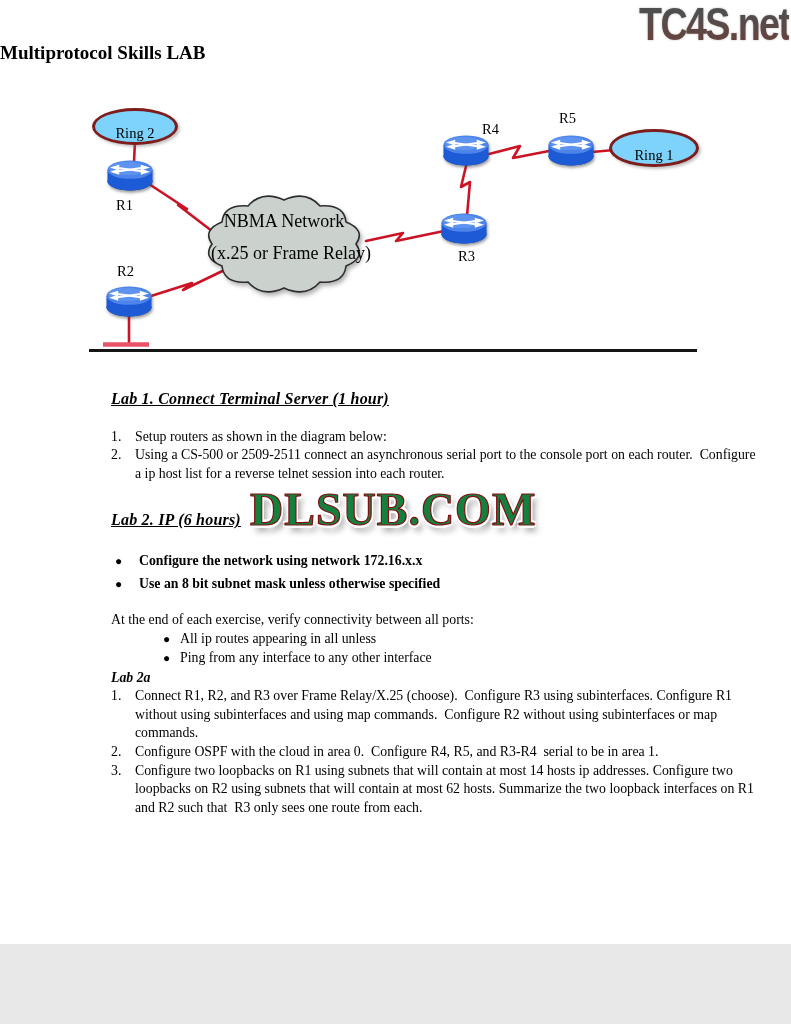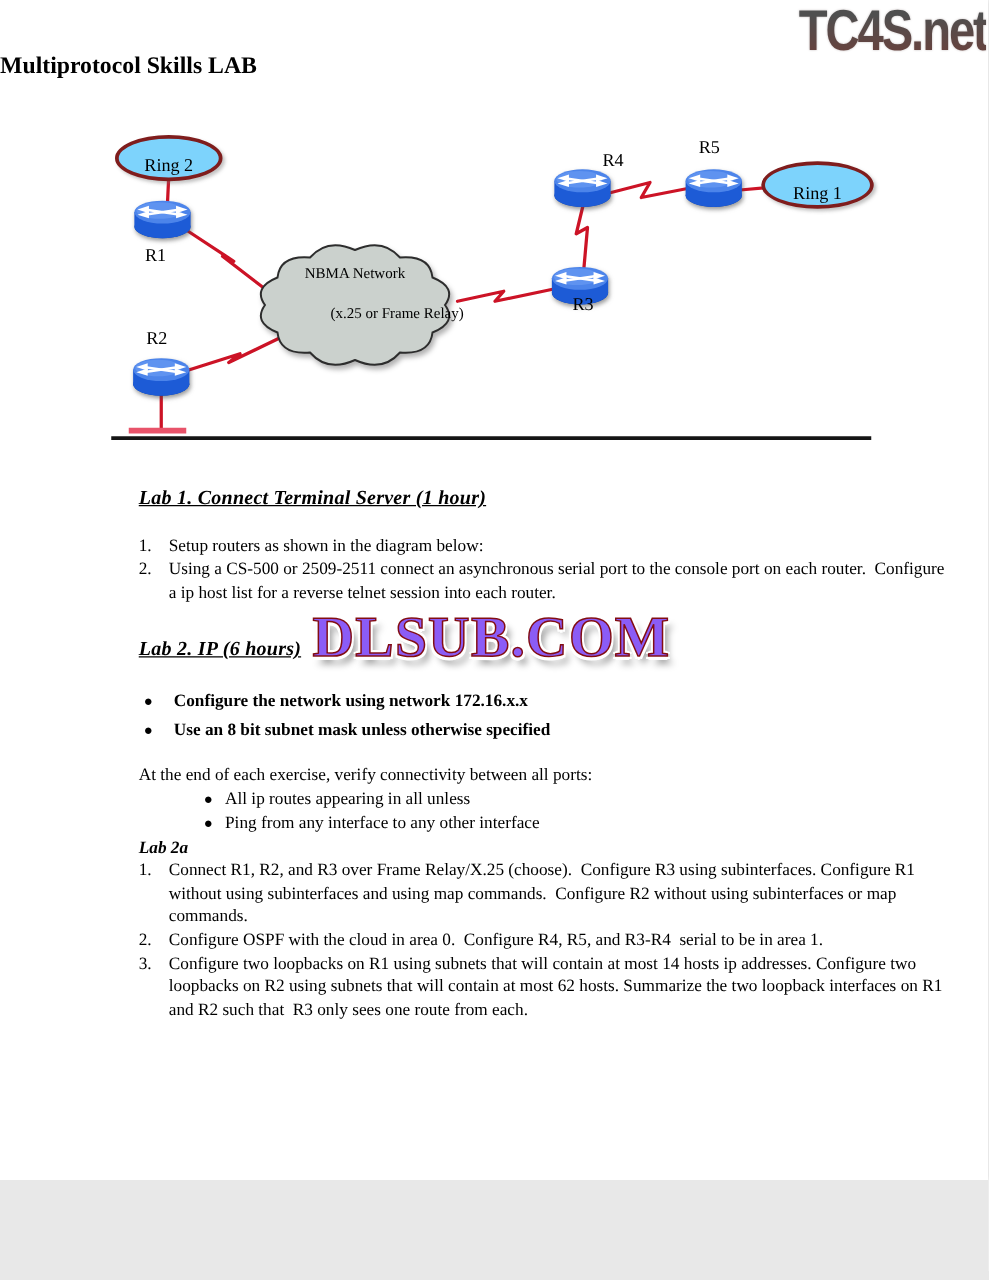--- a/index.html
+++ b/index.html
@@ -9,21 +9,21 @@
 
   
   .wm-top{position:absolute;top:0px;right:2px;font-family:"Liberation Sans",sans-serif;
           font-weight:bold;font-size:46px;letter-spacing:-2px;line-height:1.05;
           transform:scaleX(.82);transform-origin:100% 0;
           background:linear-gradient(#4f4f4f 25%,#6a413c 95%);
           -webkit-background-clip:text;background-clip:text;color:transparent;
           filter:drop-shadow(0 0 1px #c6bfbf);}
   .wm-mid{position:absolute;left:250px;top:483px;z-index:5;
           font-family:"Liberation Serif",serif;font-weight:bold;font-size:46px;
-          letter-spacing:1px;color:#8b5cf6;-webkit-text-stroke:1.2px #820d13;
+          letter-spacing:1px;color:#15803d;-webkit-text-stroke:1.2px #820d13;
           text-shadow:-2px -2px 0 #fff,2px -2px 0 #fff,-2px 2px 0 #fff,2px 2px 0 #fff,
                       0 -3px 0 #fff,0 3px 0 #fff,4px 6px 6px #9c9c9c;}
   .wm-bottom{position:absolute;top:971px;right:10px;font-family:"Liberation Sans",sans-serif;
           font-weight:bold;font-size:41px;letter-spacing:0px;
           transform:scaleX(.9);transform-origin:100% 0;
           color:#cd6262;-webkit-text-stroke:1.5px #7d1f1f;
           text-shadow:2px 2px 3px #c7c7c7,-2px 2px 3px #c7c7c7,2px -2px 3px #d5d5d5,-2px -2px 3px #d5d5d5;}
 
   
   .title{position:absolute;top:42px;left:0;width:100%;margin:0;
@@ -35,23 +35,23 @@
         display:flex;align-items:flex-end;justify-content:center;font-size:14.5px;
         box-shadow:2px 2px 3px rgba(120,120,120,.45);z-index:3;}
   .ring2{left:92px;top:108px;width:80px;height:31px;}
   .ring1{left:609px;top:129px;width:84px;height:32px;}
   .router{position:absolute;width:50px;height:37px;z-index:3;
           filter:drop-shadow(1.5px 2px 1.5px rgba(70,70,70,.55));}
   .router svg{display:block;}
   .r1{left:105px;top:157px;} .r2{left:104px;top:283px;} .r3{left:439px;top:210px;}
   .r4{left:441px;top:132px;} .r5{left:546px;top:132px;}
   .rlabel{position:absolute;font-size:14.5px;z-index:3;}
-  .lbl-r1{left:116px;top:197px;} .lbl-r2{left:117px;top:263px;} .lbl-r3{left:458px;top:236px;}
+  .lbl-r1{left:116px;top:197px;} .lbl-r2{left:117px;top:263px;} .lbl-r3{left:458px;top:248px;}
   .lbl-r4{left:454px;top:121px;margin-left:28px;} .lbl-r5{left:559px;top:110px;}
-  .cloud-text{position:absolute;z-index:2;text-align:center;font-size:12px;}
+  .cloud-text{position:absolute;z-index:2;text-align:center;font-size:18px;}
   .cloud-l1{left:214px;top:211px;width:140px;}
   .cloud-l2{left:199px;top:243px;width:172px;text-align:right;}
 
   
   .content{position:absolute;left:91px;top:390px;width:648px;font-size:13.8px;line-height:18.6px;margin-left:20px;}
   .lab-h{font-style:italic;font-weight:bold;font-size:16px;text-decoration:underline;
          letter-spacing:.2px;margin:0;}
   .h2m{margin-top:28px;}
   .olist{margin-top:19px;}
   .li{display:flex;}

